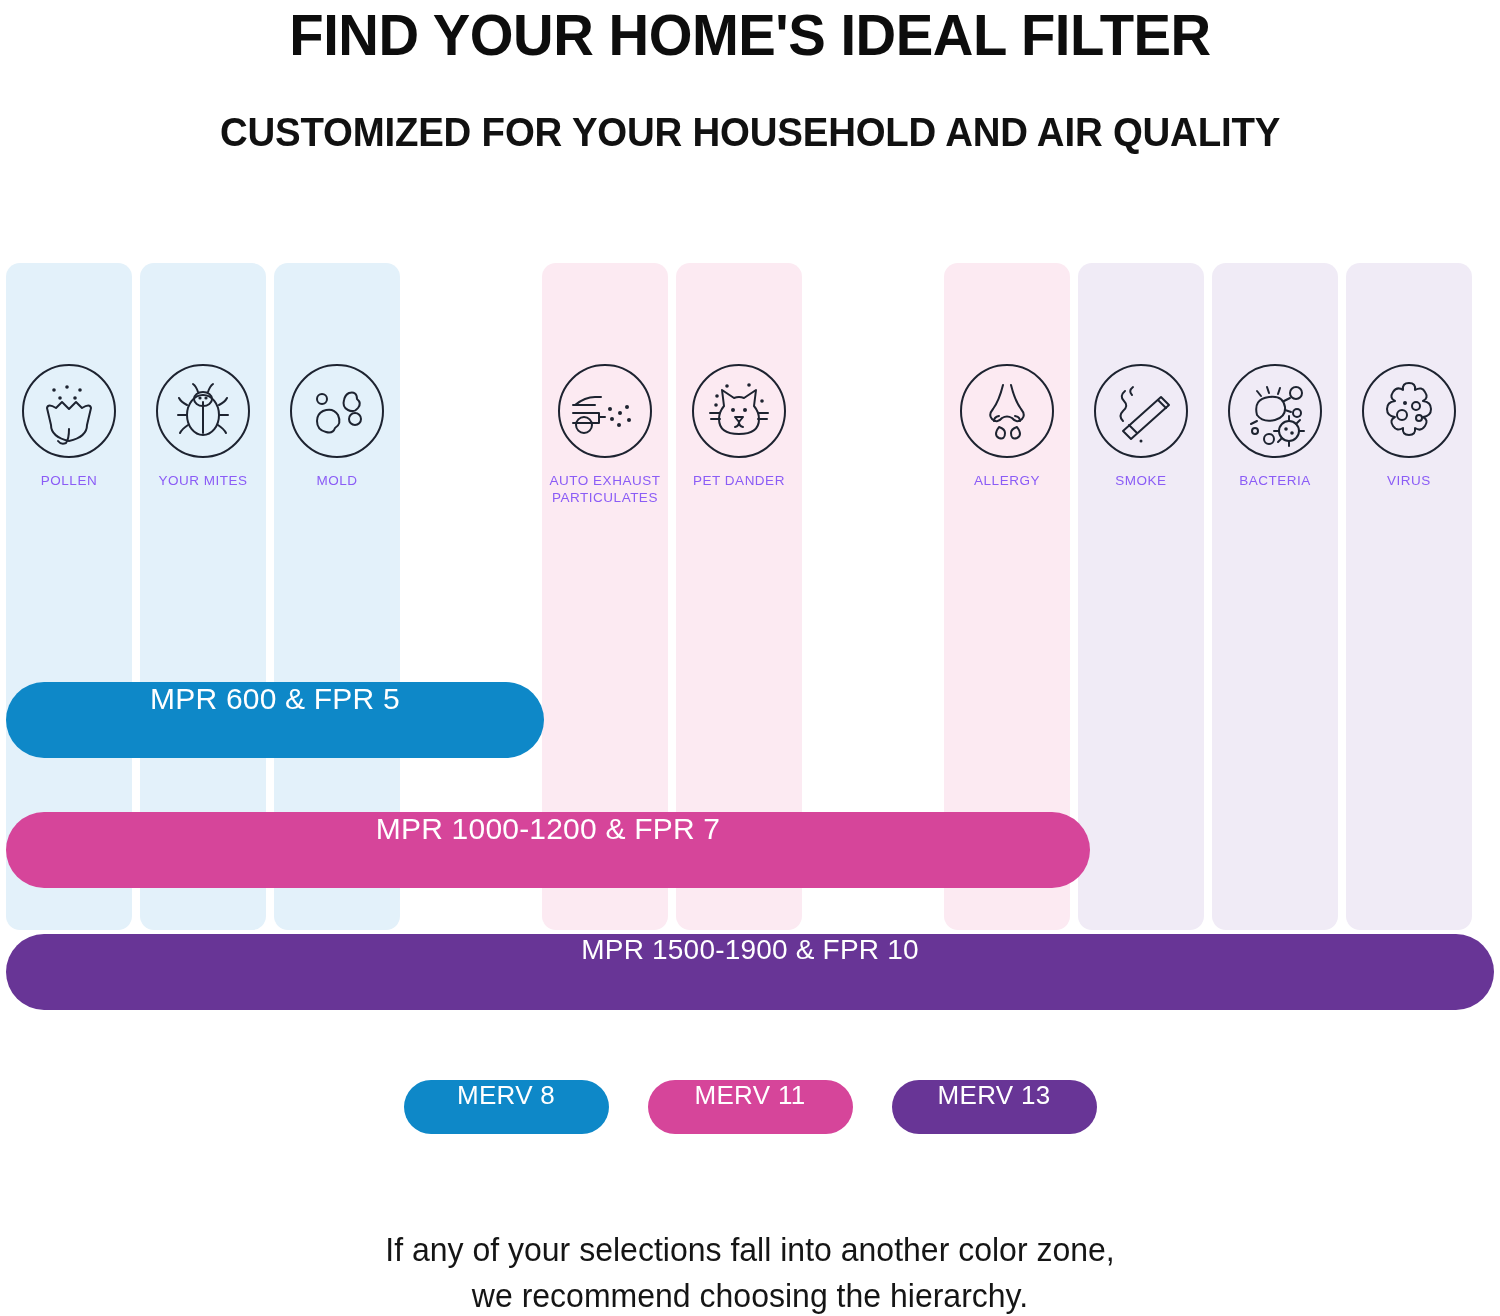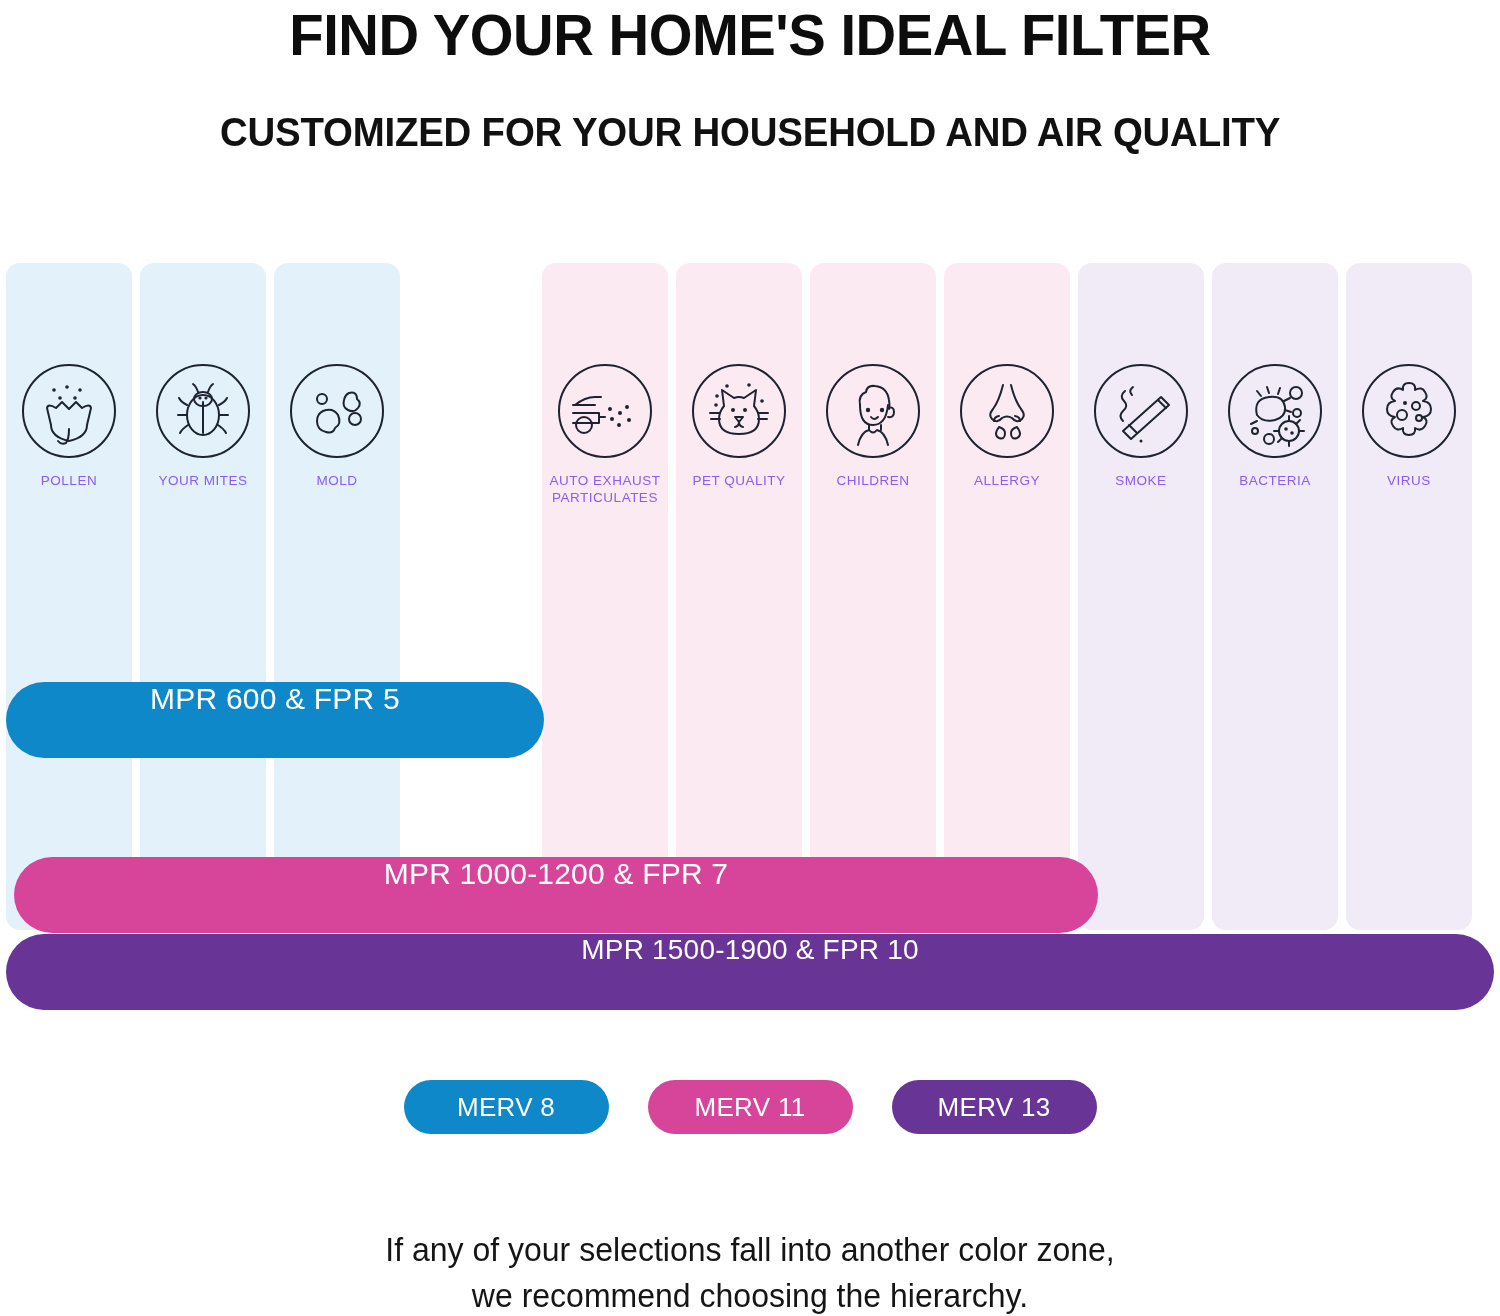--- a/index.html
+++ b/index.html
@@ -60,36 +60,36 @@
     position: absolute;
     display: flex; align-items: flex-start; justify-content: center;
     color: #ffffff; font-weight: 400;
     letter-spacing: 0.2px;
   }
   .bar-blue {
     left: 6px; top: 682px; width: 538px; height: 76px;
     background: #0e88c8; border-radius: 38px; font-size: 30px;
   }
   .bar-pink {
-    left: 14px; top: 812px; width: 1084px; height: 76px;
-    background: #d6459a; border-radius: 38px; font-size: 30px; margin-top: 45px;
+    left: 6px; top: 812px; width: 1084px; height: 76px;
+    background: #d6459a; border-radius: 38px; font-size: 30px;
   }
   .bar-purple {
     left: 6px; top: 934px; width: 1488px; height: 76px;
     background: #683596; border-radius: 38px; font-size: 28px;
   }
 
   
   .legend {
     position: absolute; left: 0; top: 1080px; width: 1500px;
     display: flex; justify-content: center; gap: 39px;
   }
   .merv {
     width: 205px; height: 54px; border-radius: 27px;
-    display: flex; align-items: center; justify-content: center;
+    display: flex; align-items: flex-start; justify-content: center;
     color: #ffffff; font-size: 26px; font-weight: 400;
     letter-spacing: 0.3px;
   }
   .merv-8  { background: #0e88c8; }
   .merv-11 { background: #d6459a; }
   .merv-13 { background: #683596; }
 
   
   .footer {
     position: absolute; left: 0; top: 1228px; width: 1500px;
@@ -193,38 +193,21 @@
             <path class="ic" d="M29 56 h-9"></path>
     <path class="ic" d="M68 50 h9"></path>
             <path class="ic" d="M67 56 h9"></path>
     <circle class="icf" cx="36" cy="23" r="1.8"></circle>
             <circle class="icf" cx="58" cy="22" r="1.8"></circle>
     <circle class="icf" cx="26" cy="33" r="1.8"></circle>
             <circle class="icf" cx="71" cy="38" r="1.8"></circle>
     <circle class="icf" cx="25" cy="42" r="1.8"></circle>
           </svg>
         </div>
-        <div class="col-label">PET QUALITY</div>
-      </div>
-      <div class="col pink" style="left: 804px; background: rgb(252, 234, 242);">
-        <div class="icon-wrap">
-          <svg viewBox="0 0 96 96" xmlns="http://www.w3.org/2000/svg">
-    <circle class="ic" cx="48" cy="48" r="46"></circle>
-    <path class="ic" d="M35 42 q-2 -10 6 -13 q1 -7 9 -6 q12 1 14 14 q1 5 0 9"></path>
-    <path class="ic" d="M35 42 q0 20 13 20 q13 0 15 -20"></path>
-    <path class="ic" d="M63 45 q6 -2 6 4 q0 6 -6 5"></path>
-    <circle class="icf" cx="43" cy="47" r="2.2"></circle>
-            <circle class="icf" cx="57" cy="47" r="2.2"></circle>
-    <path class="ic" d="M46 54 q3 4 7 0"></path>
-    <path class="ic" d="M44 62 v5"></path>
-            <path class="ic" d="M56 62 v5"></path>
-    <path class="ic" d="M33 82 q3 -13 11 -15 q4 5 8 0 q8 2 11 15"></path>
-          </svg>
-        </div>
-        <div class="col-label">CHILDREN</div>
+        <div class="col-label">PET DANDER</div>
       </div>
       <div class="col pink" style="left: 938px; background: rgb(252, 234, 242);">
         <div class="icon-wrap">
           <svg viewBox="0 0 96 96" xmlns="http://www.w3.org/2000/svg">
     <circle class="ic" cx="48" cy="48" r="46"></circle>
     <path class="ic" d="M44 22 q-4 16 -10 24 q-5 6 -1 10 q5 5 10 -1 q5 -3 10 0 q5 6 10 1 q4 -4 -1 -10 q-6 -8 -10 -24"></path>
     <path class="ic" d="M40 53 q-5 1 -5 5"></path>
             <path class="ic" d="M56 53 q5 1 5 5"></path>
     <path class="ic" d="M40 64 q-6 8 0 11 q6 2 6 -5 q0 -4 -6 -6 Z"></path>
     <path class="ic" d="M58 64 q6 8 0 11 q-6 2 -6 -5 q0 -4 6 -6 Z"></path>

